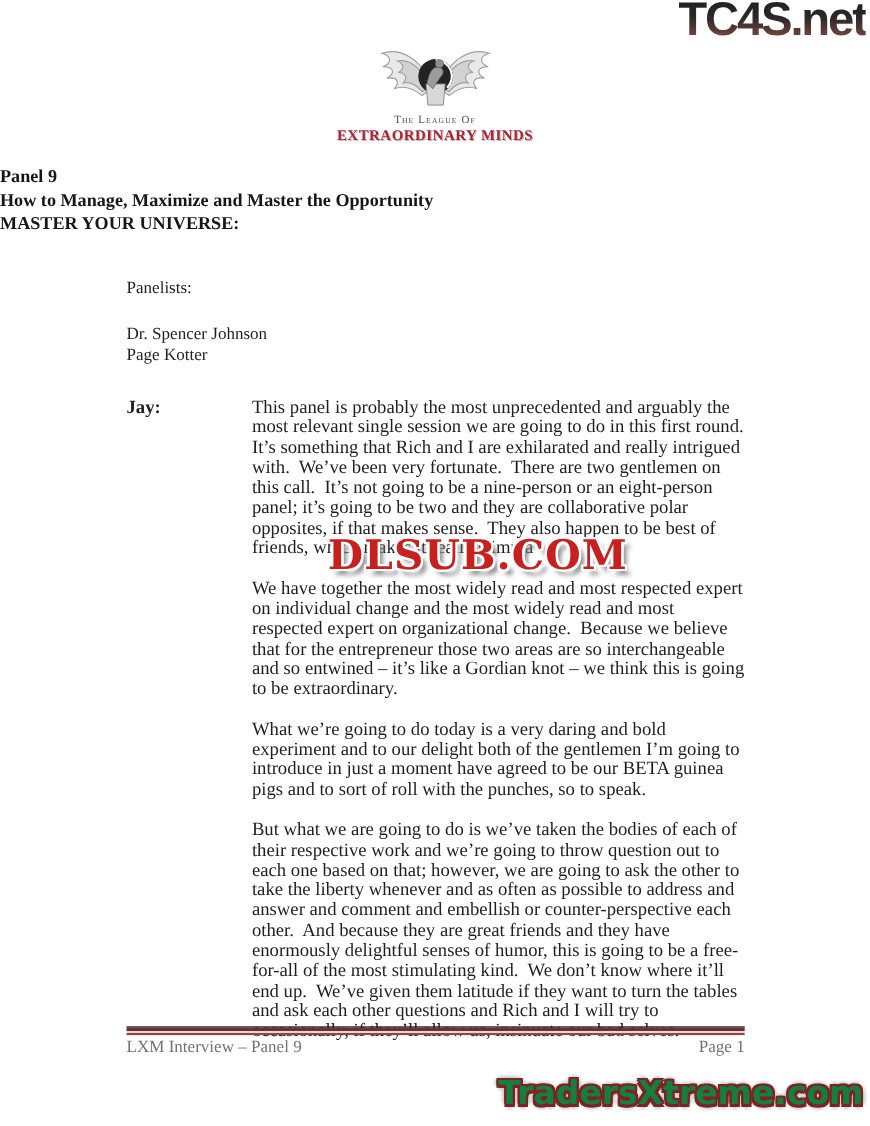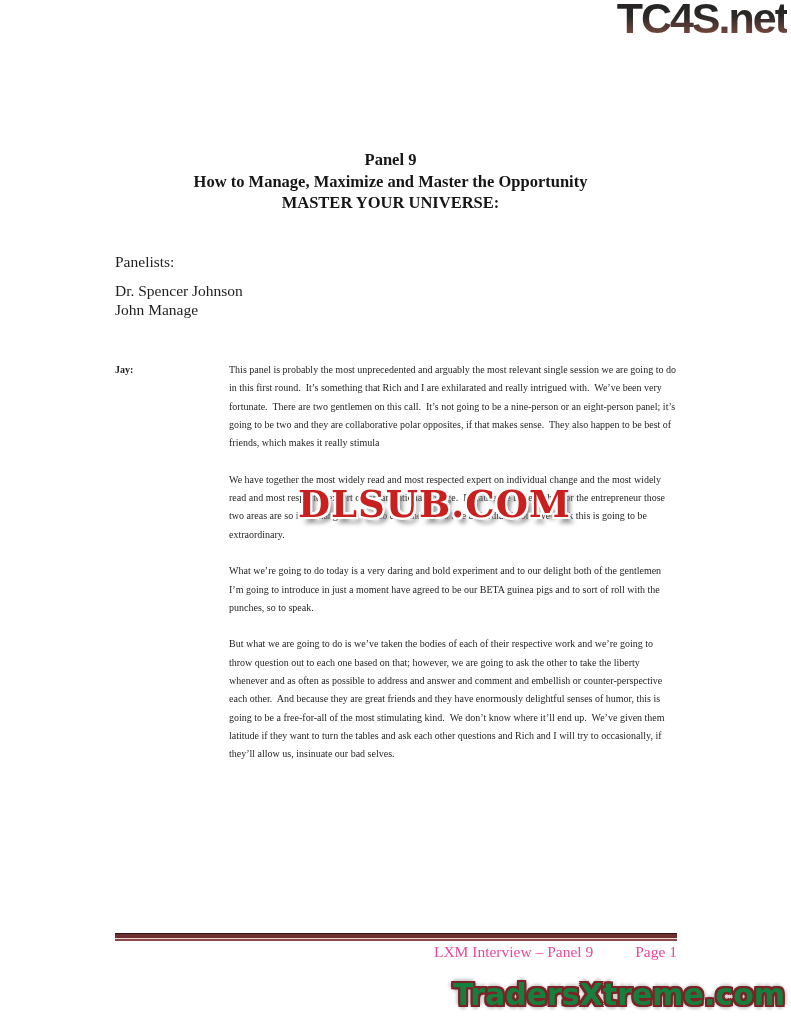--- a/index.html
+++ b/index.html
@@ -32,33 +32,33 @@
   }
   .lom-line2{
     font-family:"Liberation Serif", serif;
     font-size:13.5px;font-weight:bold;letter-spacing:.5px;color:#a32734;
     text-shadow:1px 1px 0 #d9a9ad;
     font-stretch:condensed;margin-top:0px;
   }
 
   
   .title-block{
-    position:absolute;top:149px;left:0;right:10px;text-align:center;
+    position:absolute;top:149px;left:0;right:10px;text-align:left;
     font-weight:bold;font-size:16.5px;line-height:21.6px;color:#161616;
   }
 
   
   .panelists{position:absolute;top:253px;left:115px;font-size:15.5px;line-height:18.4px;}
-  .panelists-heading{margin-bottom:11px;}
+  .panelists-heading{margin-bottom:24px;}
 
   
   .speaker-block{
     position:absolute;top:361px;left:115px;width:562px;
     display:flex;align-items:flex-start;
-    font-size:10px;line-height:18.3px;
+    font-size:17px;line-height:18.3px;
   }
   .speaker-label{width:94px;flex:0 0 94px;font-weight:bold;}
   .speaker-paras{flex:1;margin-left:20px;}
   .speaker-paras p{margin:0 0 18.3px 0;white-space:pre-wrap;}
 
   
   .watermark{
     position:absolute;left:252px;top:482px;
     font-family:"DejaVu Serif", serif;font-weight:bold;
     font-size:37px;letter-spacing:1px;line-height:1.2;
@@ -71,22 +71,22 @@
   }
 
   
   .footer-rule{
     position:absolute;top:933px;left:115px;width:562px;height:7px;
     border-top:1px solid #2e1414;
     background:linear-gradient(to bottom,#6e2f2f 0 52%,#e8d5d5 52% 68%,#8d4747 68% 100%);
   }
   .footer-text{
     position:absolute;top:943px;left:115px;width:562px;
-    display:flex;justify-content:flex-end;
-    font-size:15.5px;color:#ec4899;gap:42px;
+    display:flex;justify-content:space-between;
+    font-size:15.5px;color:#737373;
   }
 
   
   .tx{
     position:absolute;top:977px;right:6px;
     font-family:"DejaVu Sans", sans-serif;font-weight:bold;
     font-size:30px;letter-spacing:0px;
     color:#15803d;
     text-shadow:
       -2px -2px 0 #7c2328, 2px -2px 0 #7c2328, -2px 2px 0 #7c2328, 2px 2px 0 #7c2328,
@@ -94,31 +94,57 @@
       -4px 0 3px #c9c9c9, 4px 0 3px #c9c9c9, 0 -4px 3px #c9c9c9, 0 4px 3px #c9c9c9;
   }
 </style>
 </head>
 <body>
 
 <div class="page">
 
   <div class="tc4s">TC4S.net</div>
 
+  <div class="lom">
+    <span>
+      <svg width="122" height="72" viewBox="0 0 140 82">
+
+        <g stroke="#9f9f9f" stroke-width="1.2" fill="#e9e9e9">
+          <path d="M66 50 C56 18 32 8 14 14 C25 17 24 25 15 28 C27 28 28 35 19 40 C30 38 33 44 27 51 C37 47 47 51 56 58 Z"></path>
+          <path d="M64 50 C56 28 42 20 30 22 C38 25 37 31 31 34 C39 34 41 40 36 45 C44 43 50 47 56 54 Z" fill="#d2d2d2"></path>
+        </g>
+
+        <g stroke="#9f9f9f" stroke-width="1.2" fill="#e9e9e9" transform="translate(140,0) scale(-1,1)">
+          <path d="M66 50 C56 18 32 8 14 14 C25 17 24 25 15 28 C27 28 28 35 19 40 C30 38 33 44 27 51 C37 47 47 51 56 58 Z"></path>
+          <path d="M64 50 C56 28 42 20 30 22 C38 25 37 31 31 34 C39 34 41 40 36 45 C44 43 50 47 56 54 Z" fill="#d2d2d2"></path>
+        </g>
+
+        <circle cx="70" cy="38" r="18" fill="#232323"></circle>
+        <path d="M70 21 a17 17 0 0 1 12 29" stroke="#ffffff" stroke-width="2.2" fill="none"></path>
+
+        <path d="M60 46 L80 46 L78 68 L62 68 Z" fill="#d8d8d8" stroke="#8a8a8a" stroke-width="1"></path>
+
+        <circle cx="74" cy="25" r="4.2" fill="#8f8f8f" stroke="#5f5f5f" stroke-width="0.7"></circle>
+        <path d="M69 29 C77 27 81 33 75 39 L67 51 L61 45 C63 38 64 32 69 29 Z" fill="#9c9c9c" stroke="#5f5f5f" stroke-width="0.8"></path>
+      </svg>
+    </span>
+    <div class="lom-line1">The League Of</div>
+    <div class="lom-line2">EXTRAORDINARY MINDS</div>
+  </div>
 
   <div class="title-block">
     <div>Panel 9</div>
     <div>How to Manage, Maximize and Master the Opportunity</div>
     <div>MASTER YOUR UNIVERSE:</div>
   </div>
 
   <div class="panelists">
     <div class="panelists-heading">Panelists:</div>
     <div>Dr. Spencer Johnson</div>
-    <div>John Manage</div>
+    <div>Page Kotter</div>
   </div>
 
   <div class="speaker-block">
     <div class="speaker-label">Jay:</div>
     <div class="speaker-paras">
       <p>This panel is probably the most unprecedented and arguably the most relevant single session we are going to do in this first round.  It’s something that Rich and I are exhilarated and really intrigued with.  We’ve been very fortunate.  There are two gentlemen on this call.  It’s not going to be a nine-person or an eight-person panel; it’s going to be two and they are collaborative polar opposites, if that makes sense.  They also happen to be best of friends, which makes it really stimula</p>
       <p>We have together the most widely read and most respected expert on individual change and the most widely read and most respected expert on organizational change.  Because we believe that for the entrepreneur those two areas are so interchangeable and so entwined – it’s like a Gordian knot – we think this is going to be extraordinary.</p>
       <p>What we’re going to do today is a very daring and bold experiment and to our delight both of the gentlemen I’m going to introduce in just a moment have agreed to be our BETA guinea pigs and to sort of roll with the punches, so to speak.</p>
       <p>But what we are going to do is we’ve taken the bodies of each of their respective work and we’re going to throw question out to each one based on that; however, we are going to ask the other to take the liberty whenever and as often as possible to address and answer and comment and embellish or counter-perspective each other.  And because they are great friends and they have enormously delightful senses of humor, this is going to be a free-for-all of the most stimulating kind.  We don’t know where it’ll end up.  We’ve given them latitude if they want to turn the tables and ask each other questions and Rich and I will try to occasionally, if they’ll allow us, insinuate our bad selves.</p>
     </div>

